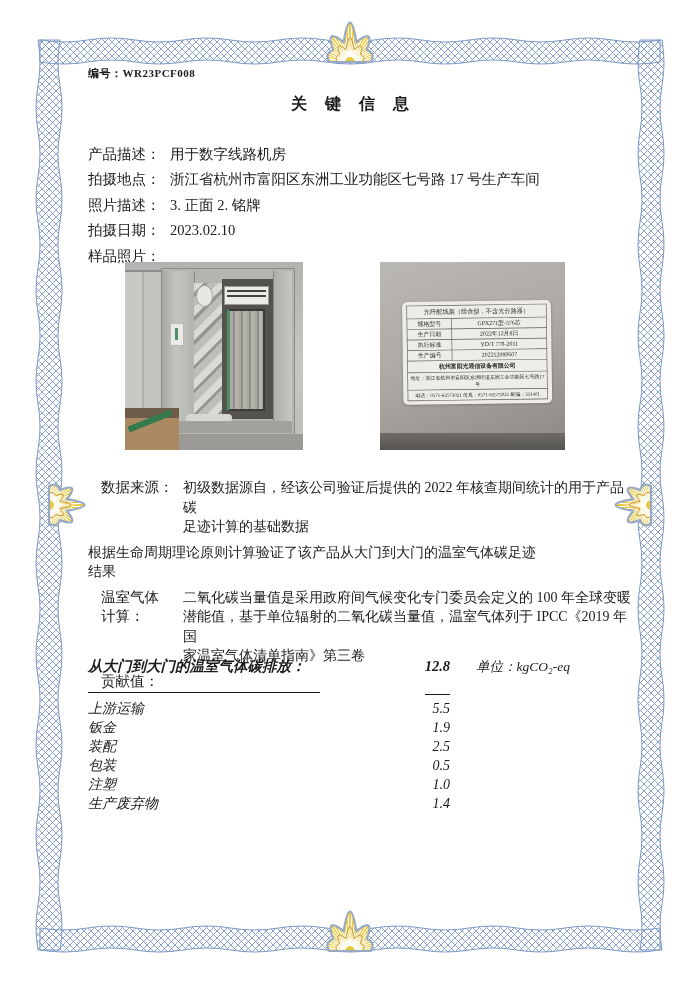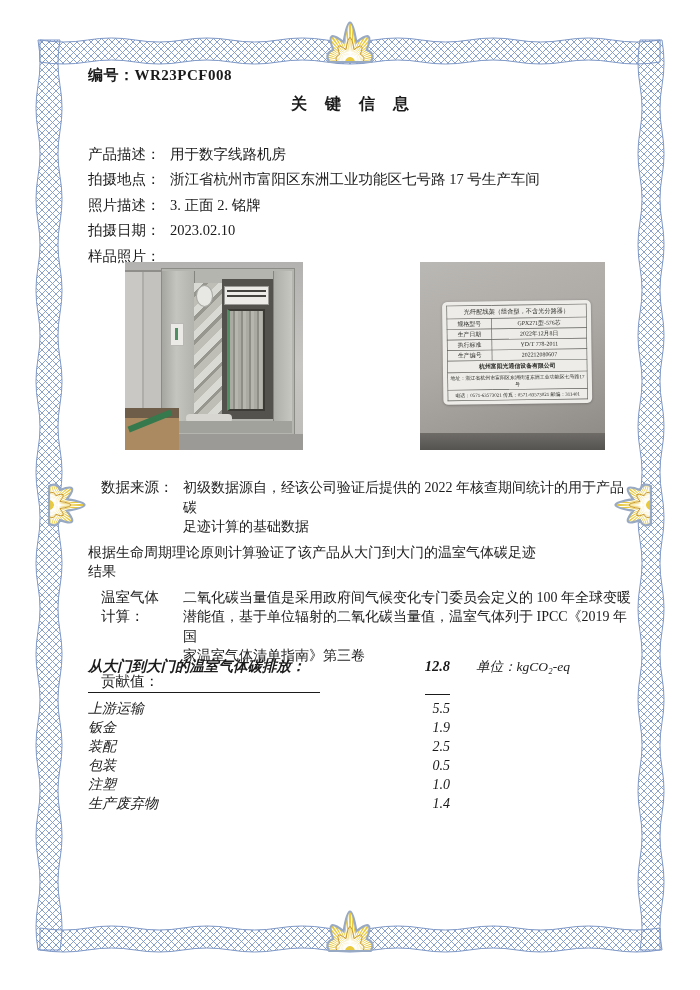--- a/index.html
+++ b/index.html
@@ -1,21 +1,21 @@
 <!DOCTYPE html>
 <html><head>
 <meta charset="utf-8">
 <style>
   html,body{margin:0;padding:0;background:#e9e9e9;}
   .page{position:relative;width:700px;height:990px;background:#ffffff;overflow:hidden;
         font-family:"Liberation Serif","DejaVu Serif",serif;color:#1b1b1b;}
   #border-svg{position:absolute;left:0;top:0;z-index:1;}
   .content{position:absolute;inset:0;z-index:2;}
 
-  .doc-number{position:absolute;left:88px;top:66px;font-size:15px;font-weight:600;letter-spacing:.5px;}
+  .doc-number{position:absolute;left:88px;top:66px;font-size:11px;font-weight:600;letter-spacing:.5px;}
   .doc-title{position:absolute;left:0;right:0;top:94px;text-align:center;font-size:16px;font-weight:700;
              letter-spacing:18px;text-indent:18px;}
 
   .info-rows{position:absolute;left:88px;top:142px;width:540px;}
   .info-row{display:flex;line-height:25.4px;font-size:14.5px;}
   .info-label{width:82px;flex:0 0 82px;}
   .info-value{flex:1;}
 
   .photo{position:absolute;overflow:hidden;}
   
@@ -42,21 +42,21 @@
   .lp-rdoor{position:absolute;right:2px;top:2px;width:18px;bottom:14px;
     background:linear-gradient(90deg,#aeafa9,#c6c7c1);border-left:1px solid #84857f;}
   .lp-plinth{position:absolute;left:2px;right:2px;bottom:2px;height:12px;background:#a1a29c;}
   .lp-cable-blob{position:absolute;left:24px;bottom:12px;width:46px;height:9px;border-radius:4px;background:#d7d6d0;}
   .lp-box{position:absolute;left:0;bottom:0;width:54px;height:42px;
     background:linear-gradient(180deg,#6e5d49 0 10px,#ab8a61 10px);}
   .lp-strip{position:absolute;left:2px;bottom:26px;width:46px;height:6px;background:#35794d;transform:rotate(-22deg);}
   .lp-floor{position:absolute;left:54px;right:0;bottom:0;height:16px;background:#9b9a96;}
 
   
-  .photo-nameplate{left:420px;top:262px;width:185px;height:188px;
+  .photo-nameplate{left:380px;top:262px;width:185px;height:188px;
     background:linear-gradient(160deg,#bab8b4 0%,#ada9a5 45%,#9c9894 75%,#8b8884 100%);}
   .np-shadow{position:absolute;left:0;right:0;bottom:0;height:17px;
     background:linear-gradient(180deg,#6f6c68,#555350);}
   .np-content{position:absolute;left:22px;top:40px;width:226px;background:#edece8;border-radius:8px;
     padding:6px 7px;transform:scale(0.62) rotate(-0.8deg);transform-origin:top left;
     box-shadow:0 1px 4px rgba(0,0,0,.3);color:#2a2a28;}
   .np-table{width:100%;border-collapse:collapse;}
   .np-table td{border:1px solid #5a5a56;text-align:center;padding:1.5px 2px;}
   .np-title-cell{font-size:10px;padding:3px 2px !important;}
   .np-cell{font-size:9.5px;}

